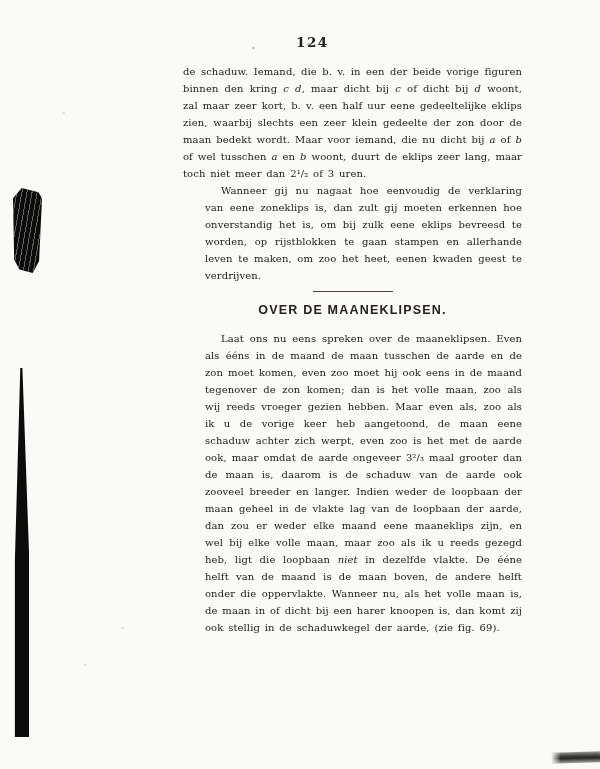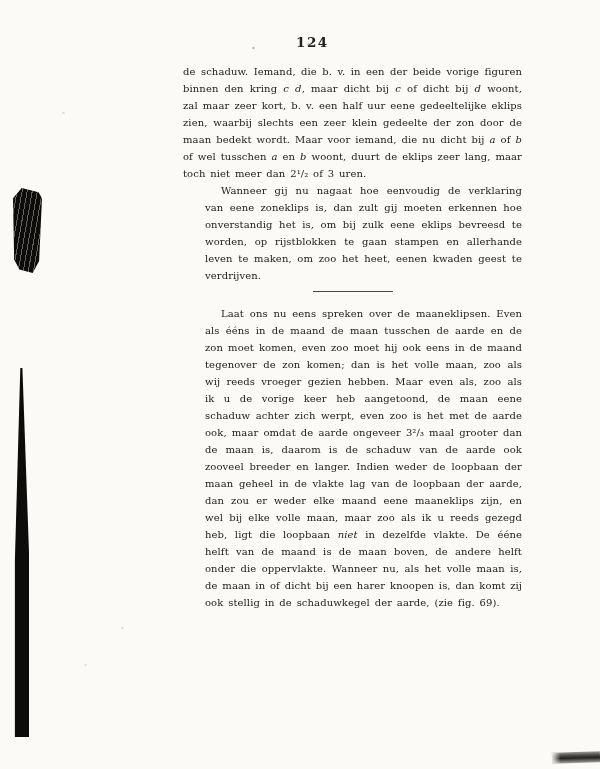--- a/index.html
+++ b/index.html
@@ -89,20 +89,21 @@
 </style>
 </head>
 <body>
 
 <div class="page-number">124</div>
 
 <div class="column">
   <p class="para"><span>de schaduw. Iemand, die b. v. in een der beide vorige figuren binnen den kring </span><span class="it">c d</span><span>, maar dicht bij </span><span class="it">c</span><span> of dicht bij </span><span class="it">d</span><span> woont, zal maar zeer kort, b. v. een half uur eene gedeeltelijke eklips zien, waarbij slechts een zeer klein gedeelte der zon door de maan bedekt wordt. Maar voor iemand, die nu dicht bij </span><span class="it">a</span><span> of </span><span class="it">b</span><span> of wel tusschen </span><span class="it">a</span><span> en </span><span class="it">b</span><span> woont, duurt de eklips zeer lang, maar toch niet meer dan 2¹/₂ of 3 uren.</span></p>
   <p class="para indent"><span>Wanneer gij nu nagaat hoe eenvoudig de verklaring van eene zoneklips is, dan zult gij moeten erkennen hoe onverstandig het is, om bij zulk eene eklips bevreesd te worden, op rijstblokken te gaan stampen en allerhande leven te maken, om zoo het heet, eenen kwaden geest te verdrijven.</span></p>
   <div class="divider"></div>
+  <div class="section-subheading">OVER DE MAANEKLIPSEN.</div>
   <p class="para indent para3"><span>Laat ons nu eens spreken over de maaneklipsen. Even als ééns in de maand de maan tusschen de aarde en de zon moet komen, even zoo moet hij ook eens in de maand tegenover de zon komen; dan is het volle maan, zoo als wij reeds vroeger gezien hebben. Maar even als, zoo als ik u de vorige keer heb aangetoond, de maan eene schaduw achter zich werpt, even zoo is het met de aarde ook, maar omdat de aarde ongeveer 3²/₃ maal grooter dan de maan is, daarom is de schaduw van de aarde ook zooveel breeder en langer. Indien weder de loopbaan der maan geheel in de vlakte lag van de loopbaan der aarde, dan zou er weder elke maand eene maaneklips zijn, en wel bij elke volle maan, maar zoo als ik u reeds gezegd heb, ligt die loopbaan </span><span class="it">niet</span><span> in dezelfde vlakte. De ééne helft van de maand is de maan boven, de andere helft onder die oppervlakte. Wanneer nu, als het volle maan is, de maan in of dicht bij een harer knoopen is, dan komt zij ook stellig in de schaduwkegel der aarde, (zie fig. 69).</span></p>
 </div>
 
 <div class="artifact blob"></div>
 <div class="artifact wedge"></div>
 <div class="artifact strip"></div>
 <div class="artifact speck s1"></div>
 <div class="artifact speck s2"></div>
 <div class="artifact speck s3"></div>
 <div class="artifact speck s4"></div>

